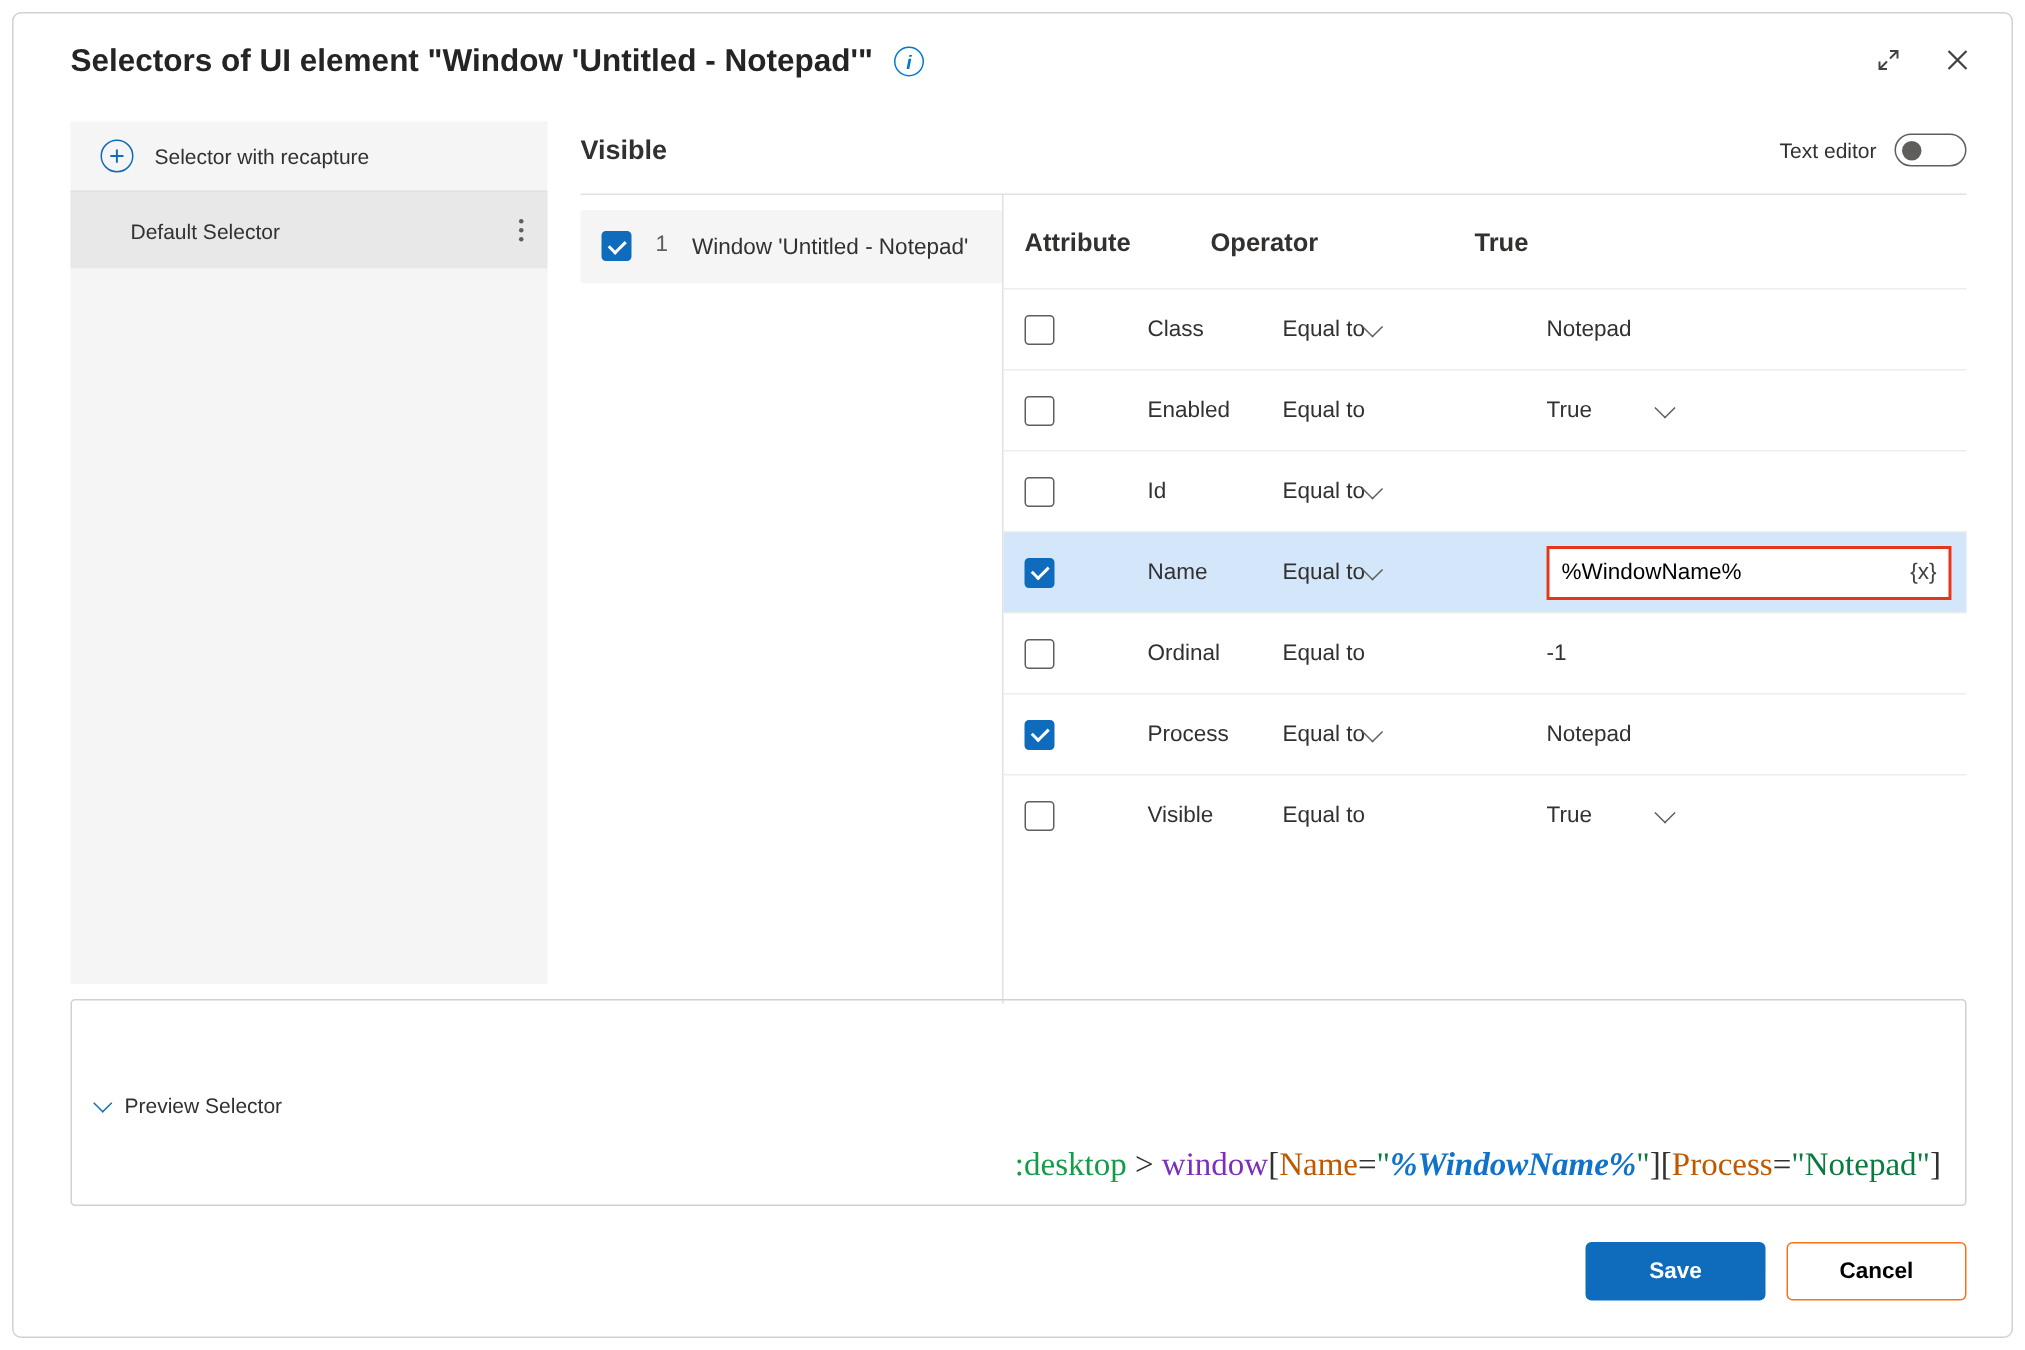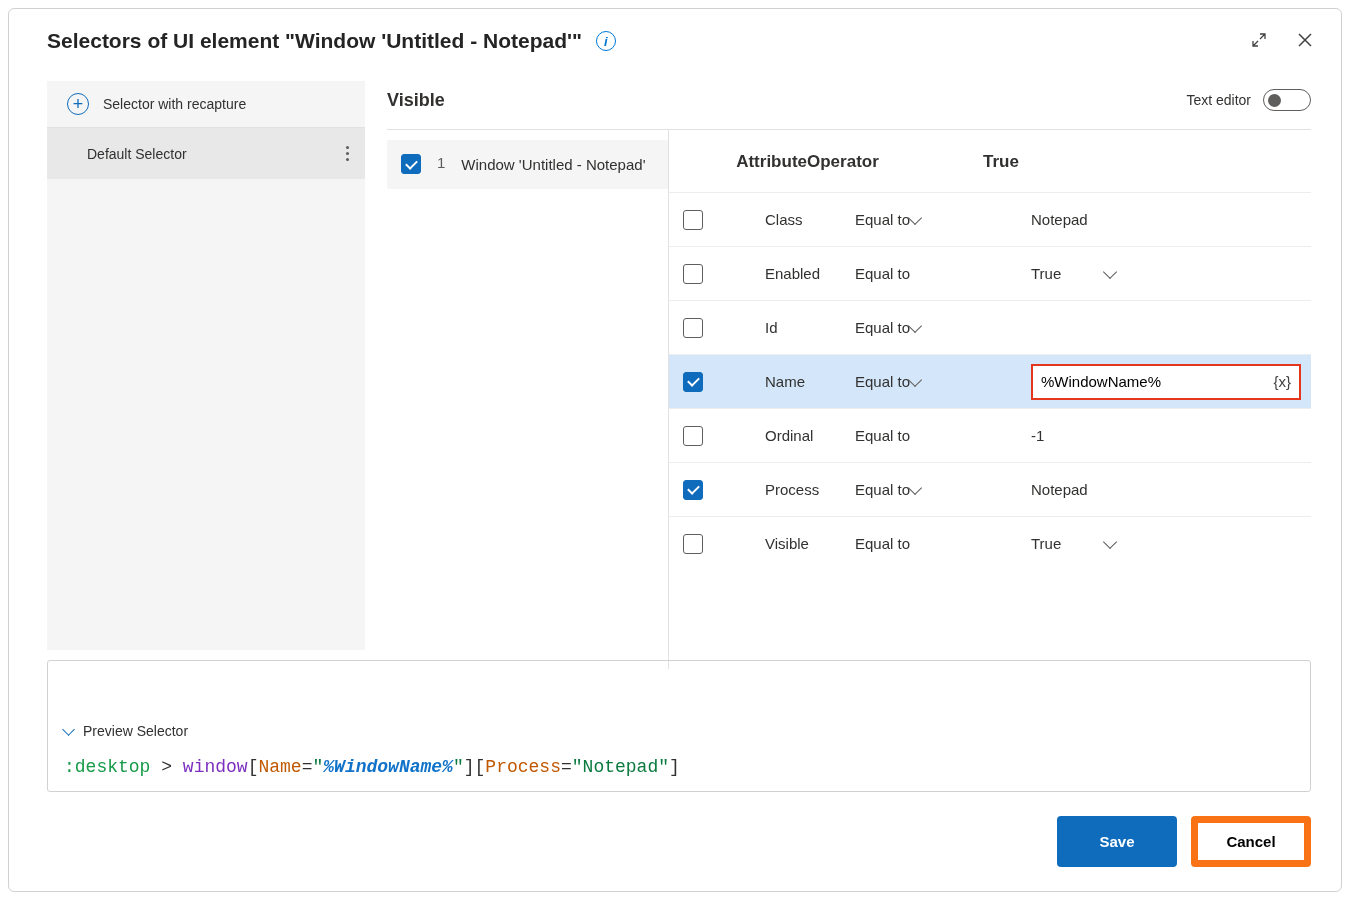--- a/index.html
+++ b/index.html
@@ -189,21 +189,21 @@
 .attributes-panel {
   flex: 1;
   border-left: 1px solid #e1e1e1;
 }
 .attr-header {
   display: flex;
   padding: 22px 0 20px 0;
   font-size: 17px;
   font-weight: 600;
 }
-.col-attr { width: 138px; padding-left: 14px; text-align: right; }
+.col-attr { width: 138px; padding-left: 14px; }
 .col-op { width: 176px; }
 .col-val { flex: 1; }
 
 .attr-row {
   display: flex;
   align-items: center;
   height: 54px;
   border-top: 1px solid #ededed;
   font-size: 15px;
 }
@@ -273,46 +273,47 @@
 }
 .chevron-down-blue {
   display: inline-block;
   width: 9px; height: 9px;
   border: solid #0f6cbd;
   border-width: 0 1.5px 1.5px 0;
   transform: rotate(45deg);
   margin-top: -3px;
 }
 .selector-preview {
-  font-size: 18px;
-  font-family: Liberation Mono, monospace;
+  font-size: 22px;
+  font-family: Liberation Serif, serif;
+  text-align: right;
 }
 .tok-root { color: #169b49; }
 .tok-sep { color: #323130; }
 .tok-elem { color: #7c2fbf; }
 .tok-bracket { color: #323130; }
 .tok-attr { color: #c05800; }
 .tok-eq { color: #323130; }
 .tok-str { color: #0a7a3f; }
 .tok-var { color: #1072c9; font-style: italic; font-weight: 600; }
 
 .dialog-footer {
   display: flex;
   justify-content: flex-end;
   gap: 14px;
   padding: 24px 30px 24px 30px;
 }
 .btn {
   min-width: 120px;
-  height: 51px;
+  height: 39px;
   border-radius: 4px;
   font-size: 15px;
   font-weight: 600;
   cursor: pointer;
-  border: 7px solid #f97316;
+  border: 1px solid #f97316;
   background: #fff;
 }
 .btn-primary {
   background: #0f6cbd;
   border-color: #0f6cbd;
   color: #fff;
 }
 </style>
 </head>
 <body>

